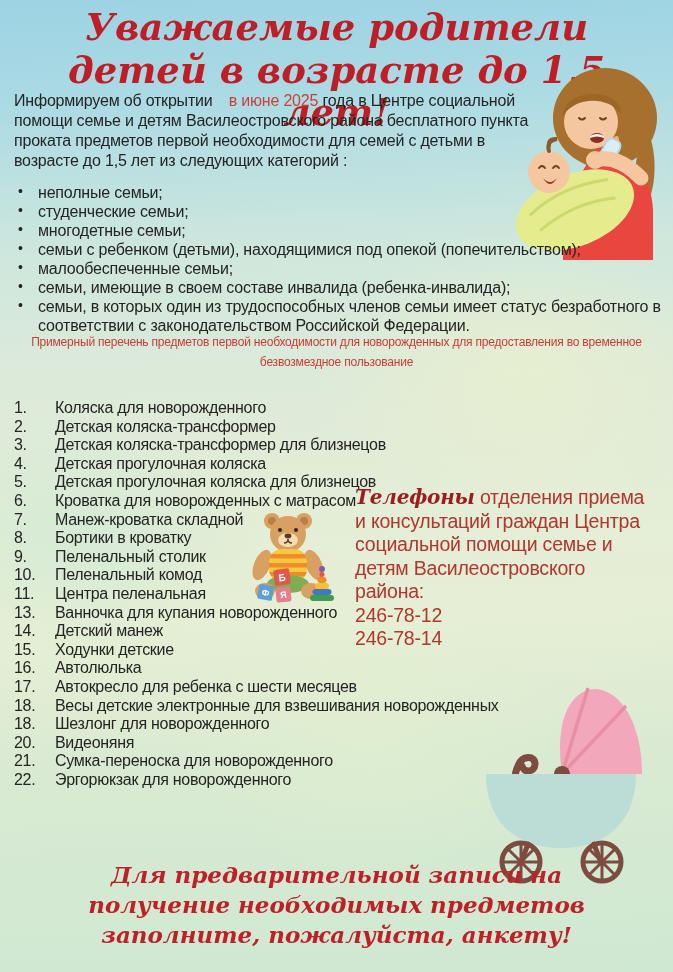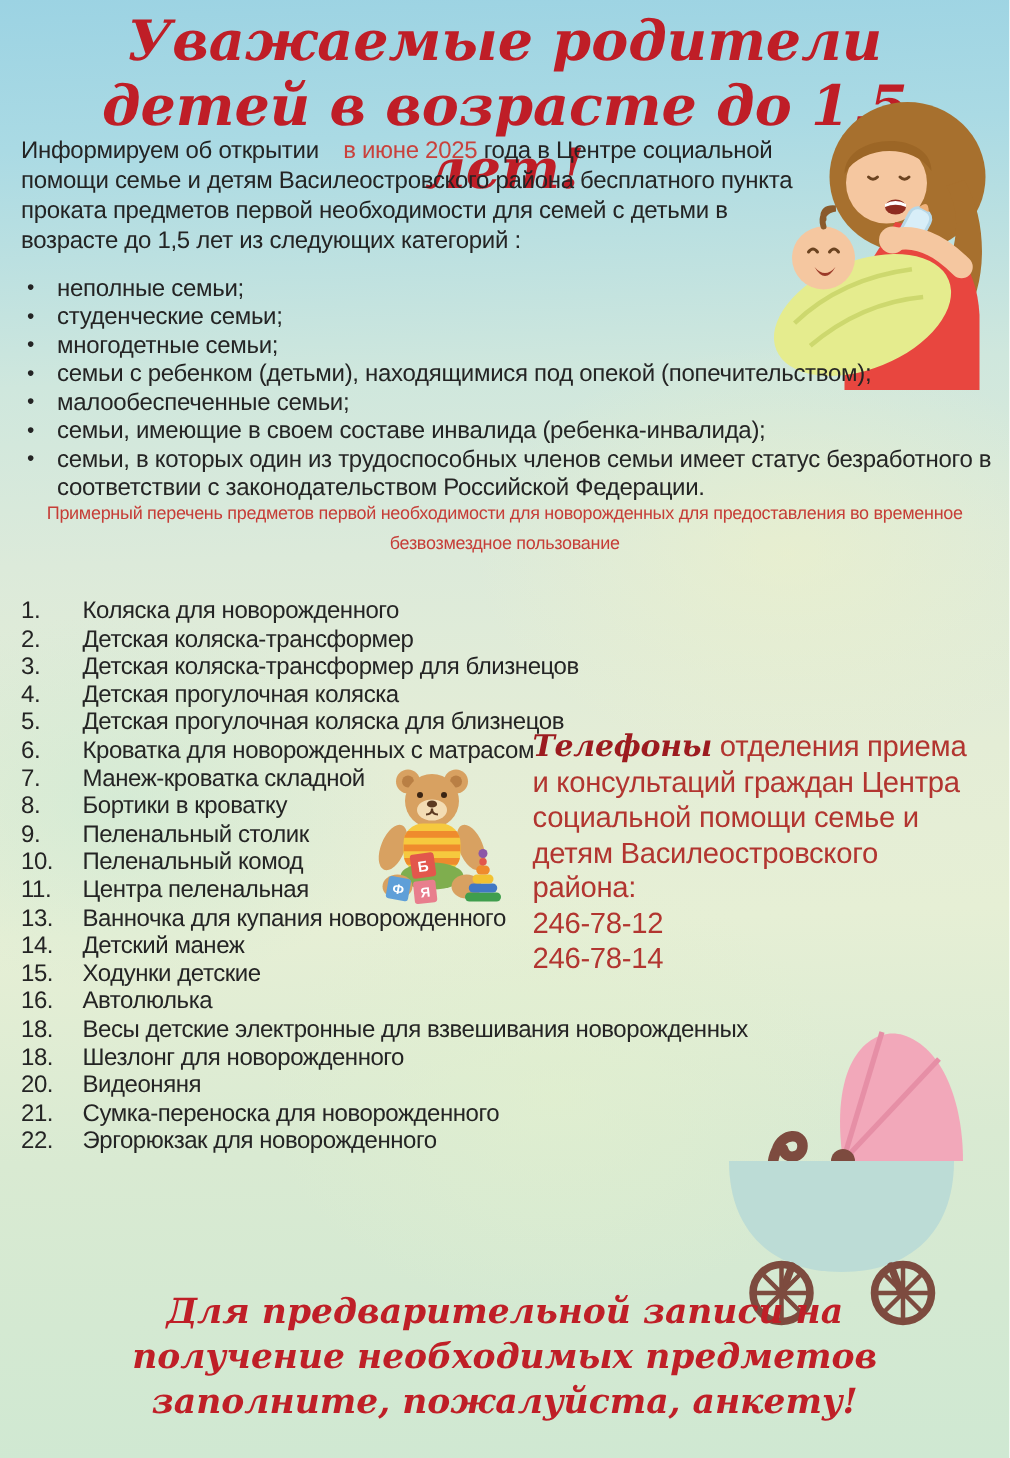--- a/index.html
+++ b/index.html
@@ -199,20 +199,21 @@
 
 
       <li><span class="num">13.</span><span>Ванночка для купания новорожденного</span></li>
 
       <li><span class="num">14.</span><span>Детский манеж</span></li>
 
       <li><span class="num">15.</span><span>Ходунки детские</span></li>
 
       <li><span class="num">16.</span><span>Автолюлька</span></li>
 
+      <li><span class="num">17.</span><span>Автокресло для ребенка с шести месяцев</span></li>
 
       <li><span class="num">18.</span><span>Весы детские электронные для взвешивания новорожденных</span></li>
 
       <li><span class="num">18.</span><span>Шезлонг для новорожденного</span></li>
 
       <li><span class="num">20.</span><span>Видеоняня</span></li>
 
       <li><span class="num">21.</span><span>Сумка-переноска для новорожденного</span></li>
 
       <li><span class="num">22.</span><span>Эргорюкзак для новорожденного</span></li>

